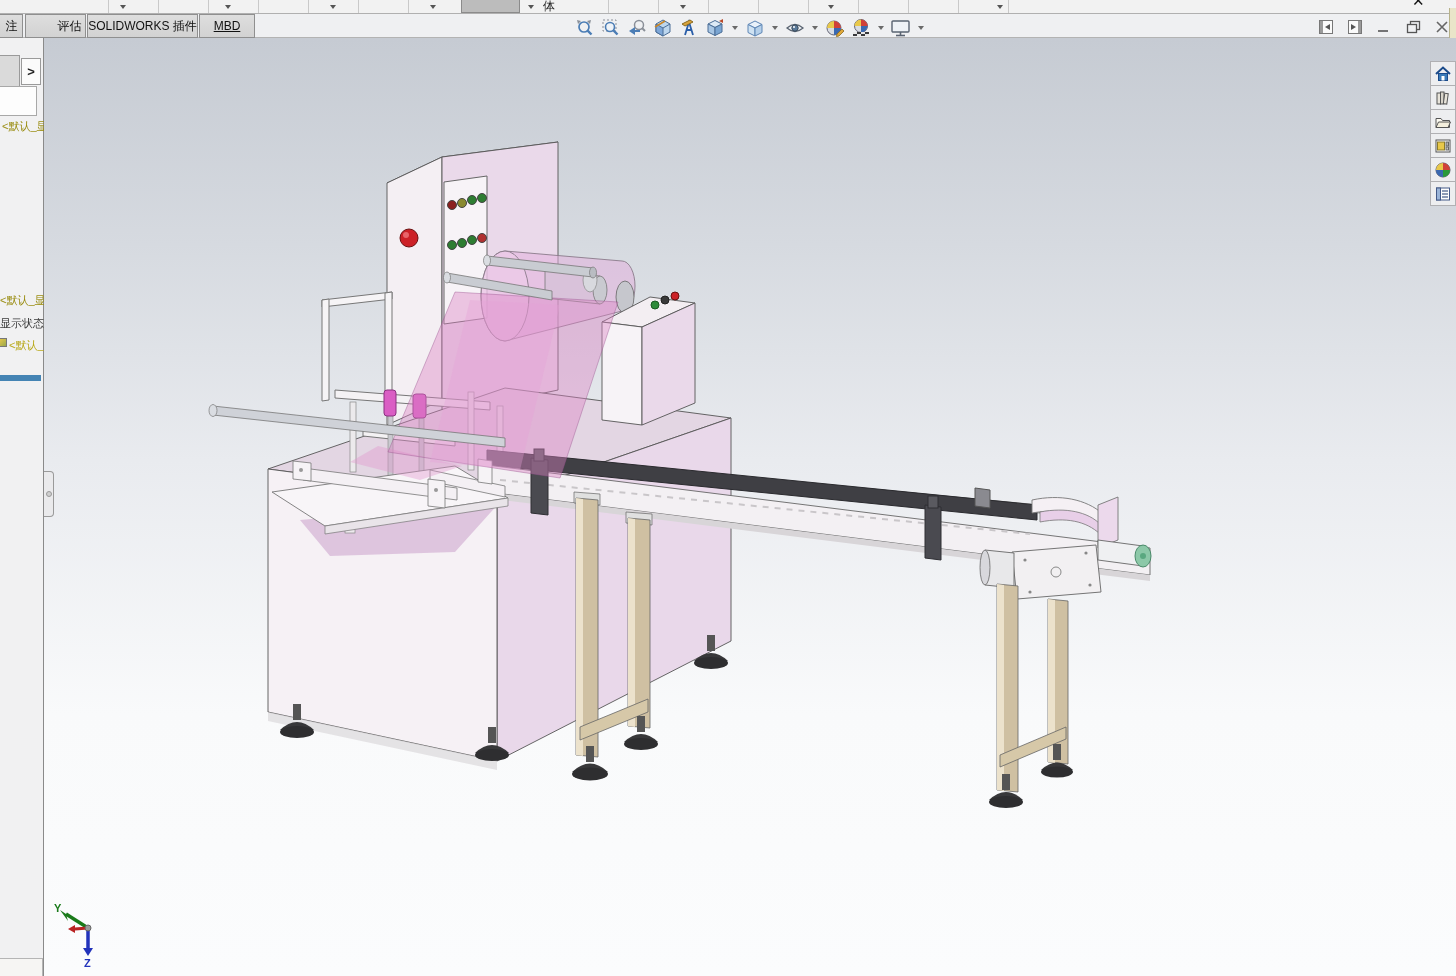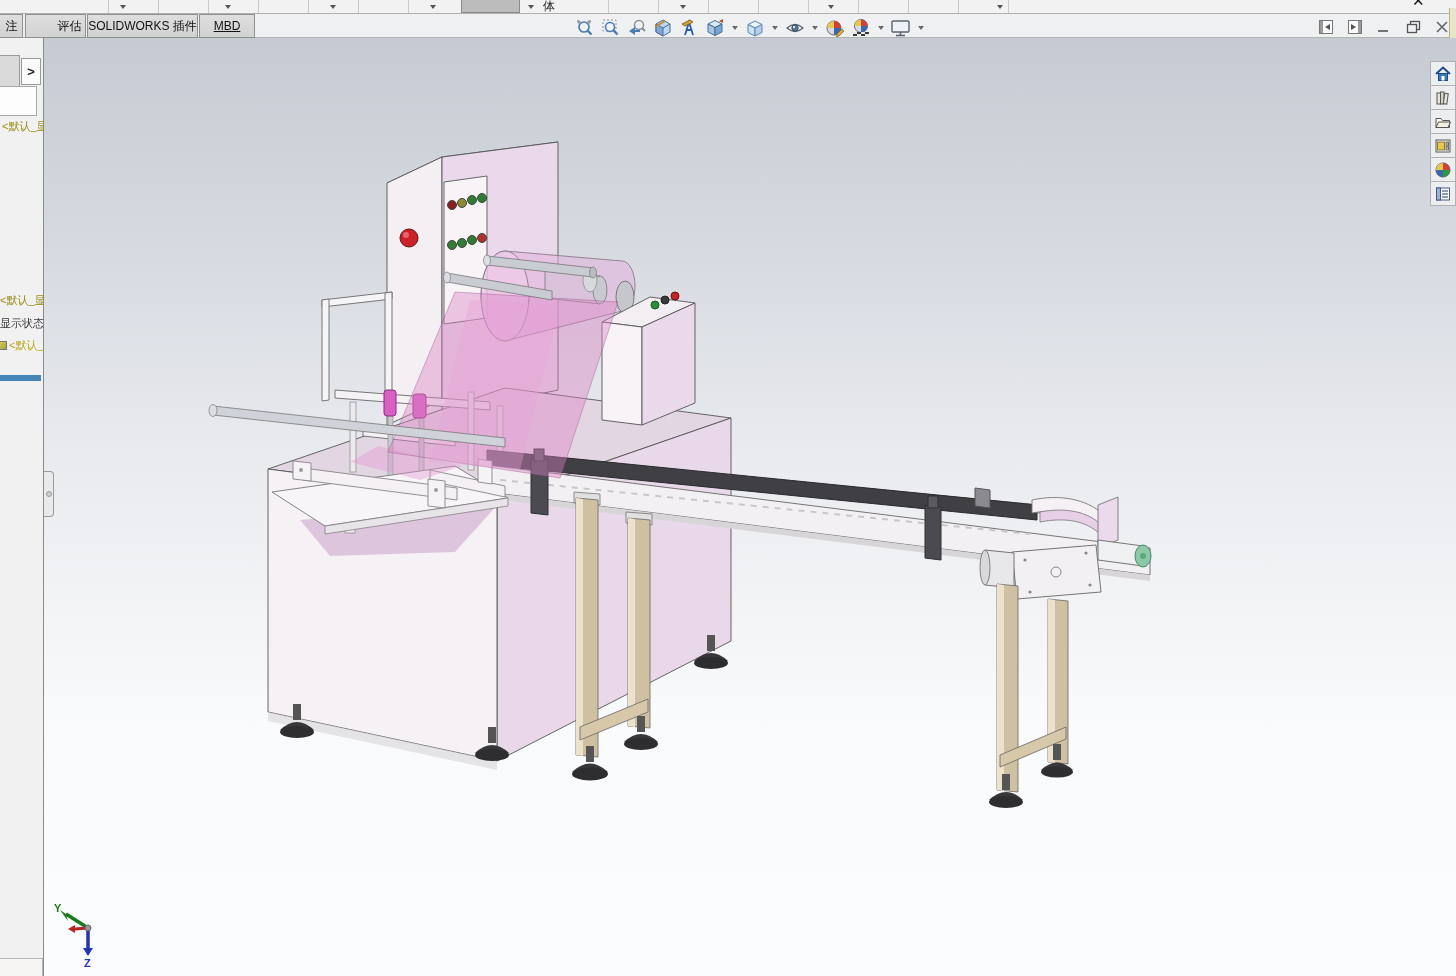--- a/index.html
+++ b/index.html
@@ -34,21 +34,21 @@
 
   
   #left-panel { left:0; top:38px; width:44px; height:938px; background:#f1f1f2; border-right:1px solid #8a8a8a; overflow:visible; }
   #panel-partial-btn { left:0; top:17px; width:20px; height:34px; background:#dadada; border:1px solid #9a9a9a; border-left:none; }
   #flyout-btn { left:21px; top:20px; width:20px; height:27px; background:#fbfbfb; border:1px solid #9a9a9a; font-size:13px; font-weight:bold; color:#222; display:flex; align-items:center; justify-content:center; }
   #config-field { left:0; top:48px; width:37px; height:30px; background:#fdfdfd; border:1px solid #a8a8a8; border-left:none; }
   .gold-txt { color:#9a8d12; font-size:11px; white-space:nowrap; overflow:hidden; }
   #config-caption { left:2px; top:81px; width:42px; }
   #tree-item-0 { left:0; top:255px; width:44px; }
   #tree-item-1 { left:0; top:278px; width:44px; color:#3a3a3a; font-size:11px; white-space:nowrap; overflow:hidden; }
-  #tree-item-2 { left:0; top:300px; width:63px; display:flex; align-items:center; }
+  #tree-item-2 { left:0; top:300px; width:63px; display:flex; align-items:flex-start; }
   #tree-icon { width:9px; height:9px; margin-left:-2px; margin-right:2px; background:linear-gradient(135deg,#e8c84a,#9aa84a); border:1px solid #777; flex:none; }
   #tree-item-2 span { color:#b8a818; font-size:11px; white-space:nowrap; }
   #accent-bar { left:0; top:337px; width:41px; height:6px; background:#4584b4; }
   #panel-bottom-box { left:0; top:920px; width:43px; height:18px; background:#f6f5f3; border-top:1px solid #b5b5b5; border-right:1px solid #b5b5b5; }
 
   
   #viewport { left:44px; top:38px; width:1412px; height:938px;
     background:linear-gradient(180deg,#c6cbd3 0%,#d6dae0 22%,#e9ebef 45%,#f9fafb 72%,#fbfcfd 100%); overflow:hidden; }
   #model-svg { position:absolute; left:-44px; top:-38px; }
 

